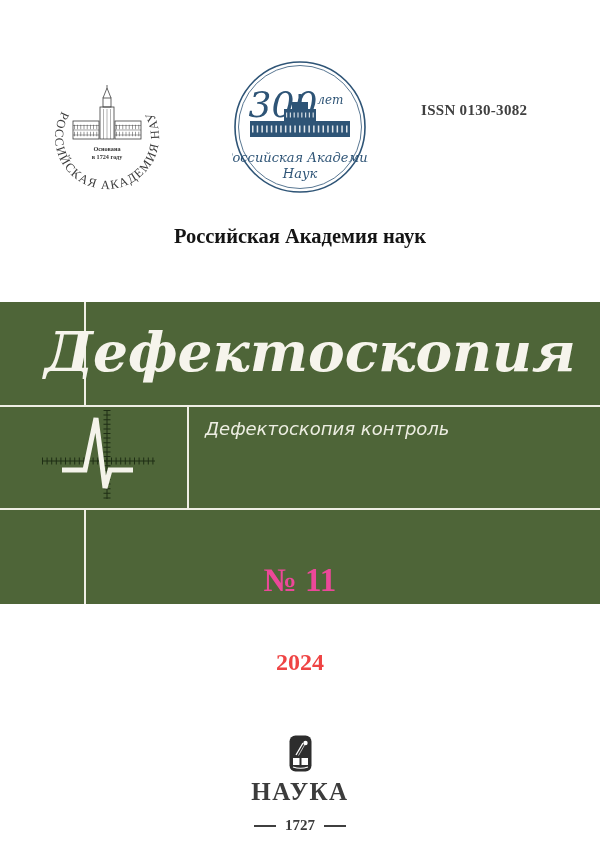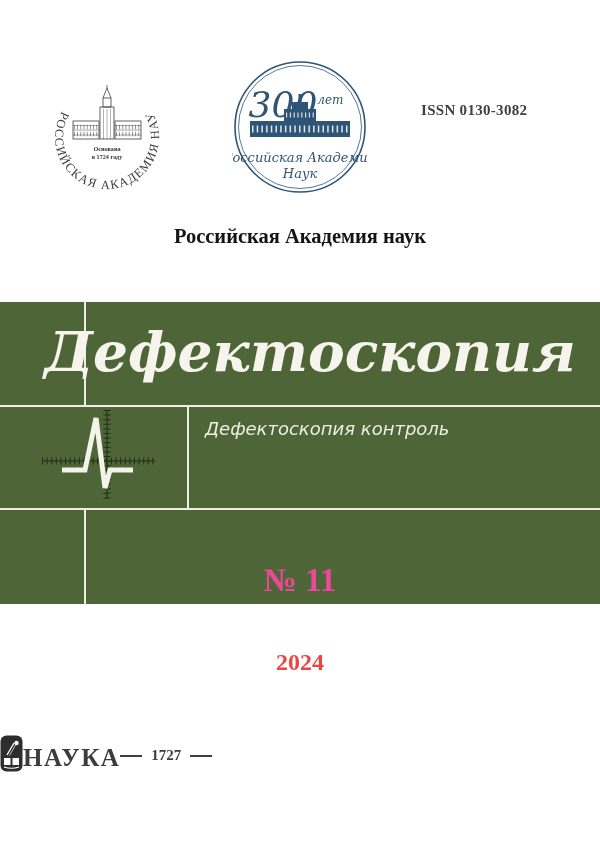--- a/index.html
+++ b/index.html
@@ -39,24 +39,24 @@
 
   
   .issue{position:absolute;left:0;top:562px;width:100%;text-align:center;
         font-weight:bold;font-size:33px;color:#ec4899;
         font-family:"Liberation Serif","DejaVu Serif",serif;}
   .year{position:absolute;left:0;top:649px;width:100%;text-align:center;
         font-weight:bold;font-size:24px;color:#ef4444;}
 
   
   .publisher{position:absolute;left:0;top:735px;width:100%;display:flex;
-        flex-direction:row;align-items:center;}
+        flex-direction:column;align-items:center;}
   .pub-name{margin-top:7px;font-family:"Liberation Serif",serif;font-weight:600;
         font-size:25px;letter-spacing:1.5px;color:#3c3c3c;line-height:1;}
-  .pub-founded{margin-top:4px;display:flex;align-items:center;gap:9px;}
+  .pub-founded{margin-top:14px;display:flex;align-items:center;gap:9px;}
   .dash{width:22px;height:2px;background:#3f3f3f;}
   .pub-year{font-family:"Liberation Serif",serif;font-weight:600;font-size:15px;
         color:#3c3c3c;line-height:1;}
 </style>
 </head>
 <body>
 
 <div class="page">
 
   <svg class="seal-left" width="120" height="122" viewBox="0 0 120 122">

